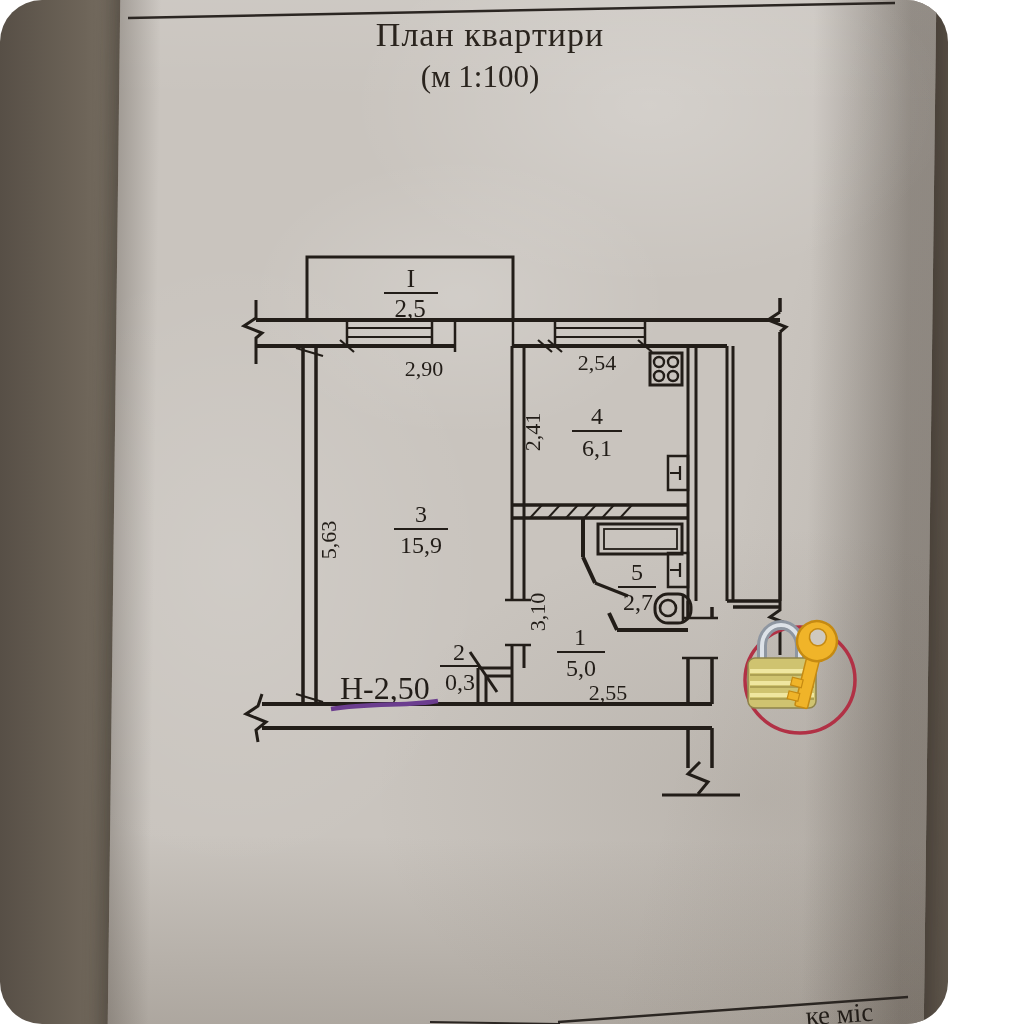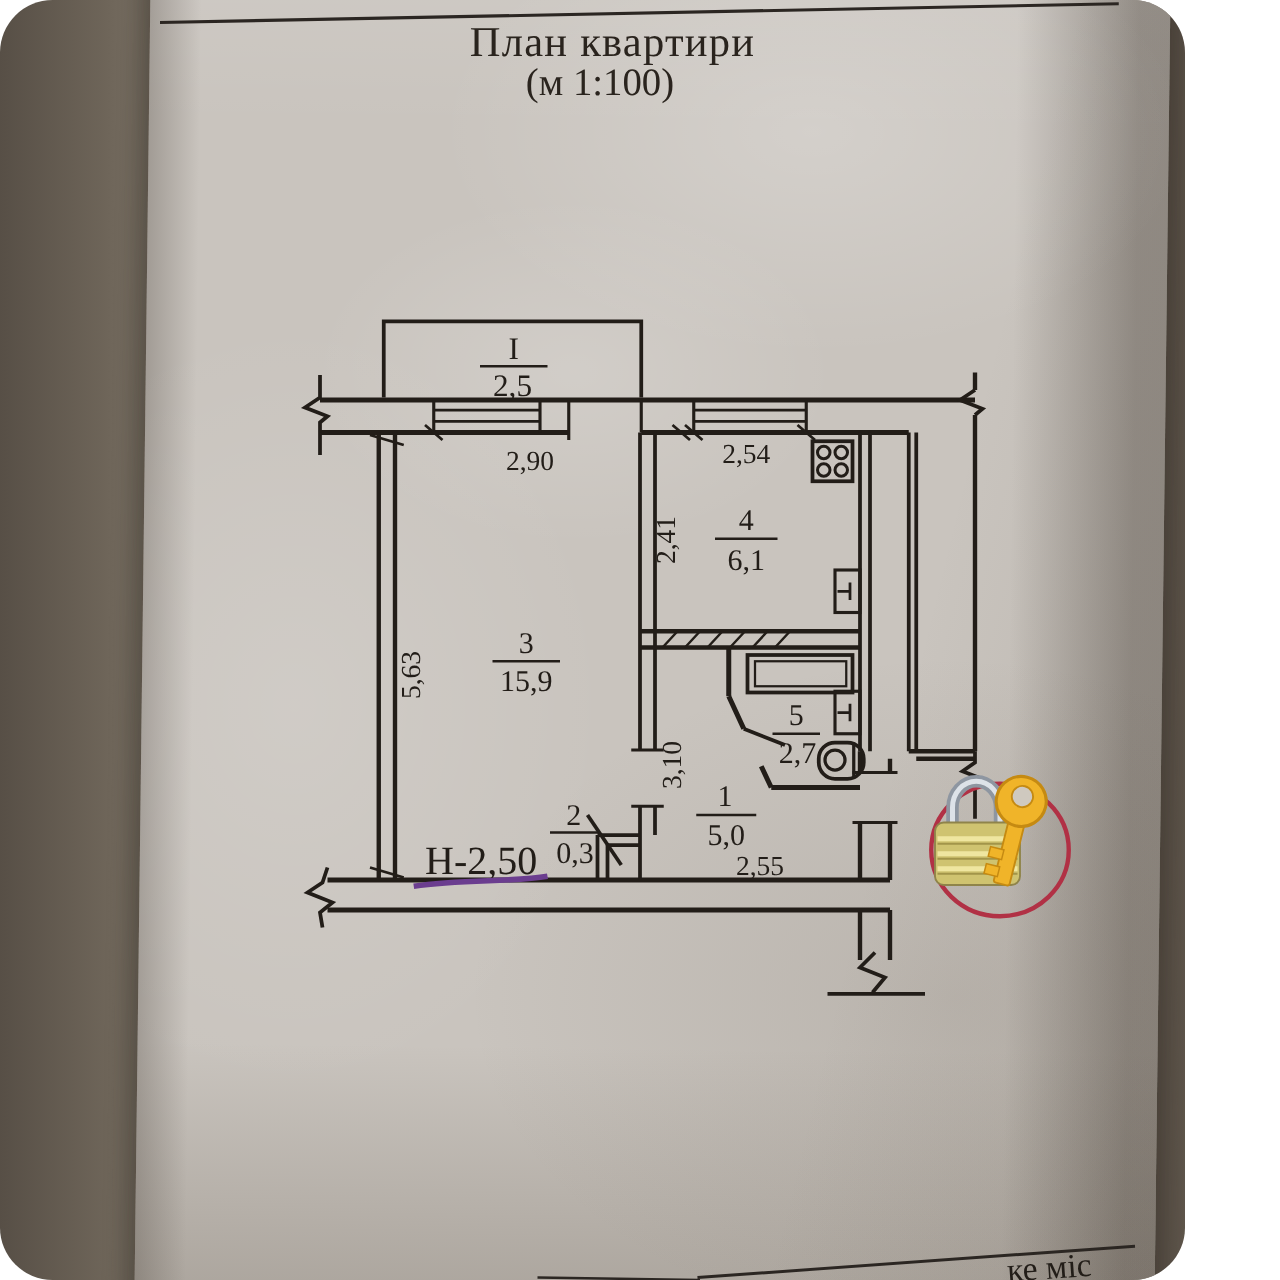--- a/index.html
+++ b/index.html
@@ -14,21 +14,21 @@
            radial-gradient(ellipse 420px 520px at 15% 55%, rgba(255,255,255,0.13), transparent 60%),
            radial-gradient(ellipse 600px 420px at 80% 76%, rgba(94,84,72,0.14), transparent 65%),
            radial-gradient(ellipse 300px 200px at 42% 30%, rgba(255,255,255,0.16), transparent 70%),
            linear-gradient(283deg, rgba(96,86,74,0.16), transparent 30%),
            linear-gradient(to right, rgba(70,62,54,0.30), transparent 5%, transparent 85%, rgba(70,62,54,0.42) 97%),
            linear-gradient(to bottom, rgba(255,255,255,0.10), transparent 12%, transparent 80%, rgba(96,86,74,0.30)),
            #c9c4be;
          box-shadow:14px 0 30px rgba(30,25,20,0.45), -8px 0 18px rgba(30,25,20,0.30);}
   .title-line1{position:absolute;left:300px;top:16px;width:380px;text-align:center;
                font-size:34px;color:#2a241e;letter-spacing:1px;}
-  .title-line2{position:absolute;left:300px;top:48px;width:360px;text-align:center;
+  .title-line2{position:absolute;left:300px;top:59px;width:360px;text-align:center;
                font-size:31px;color:#2a241e;}
   .watermark{position:absolute;left:166px;top:472px;font-family:"DejaVu Sans","Liberation Sans",sans-serif;
              font-size:90px;font-weight:500;letter-spacing:1px;color:rgba(255,255,255,0.84);
              white-space:nowrap;}
   svg text{font-family:"Liberation Serif",serif;fill:#221d18;}
   .plan-svg{position:absolute;inset:0;}
 </style>
 </head>
 <body>
 

